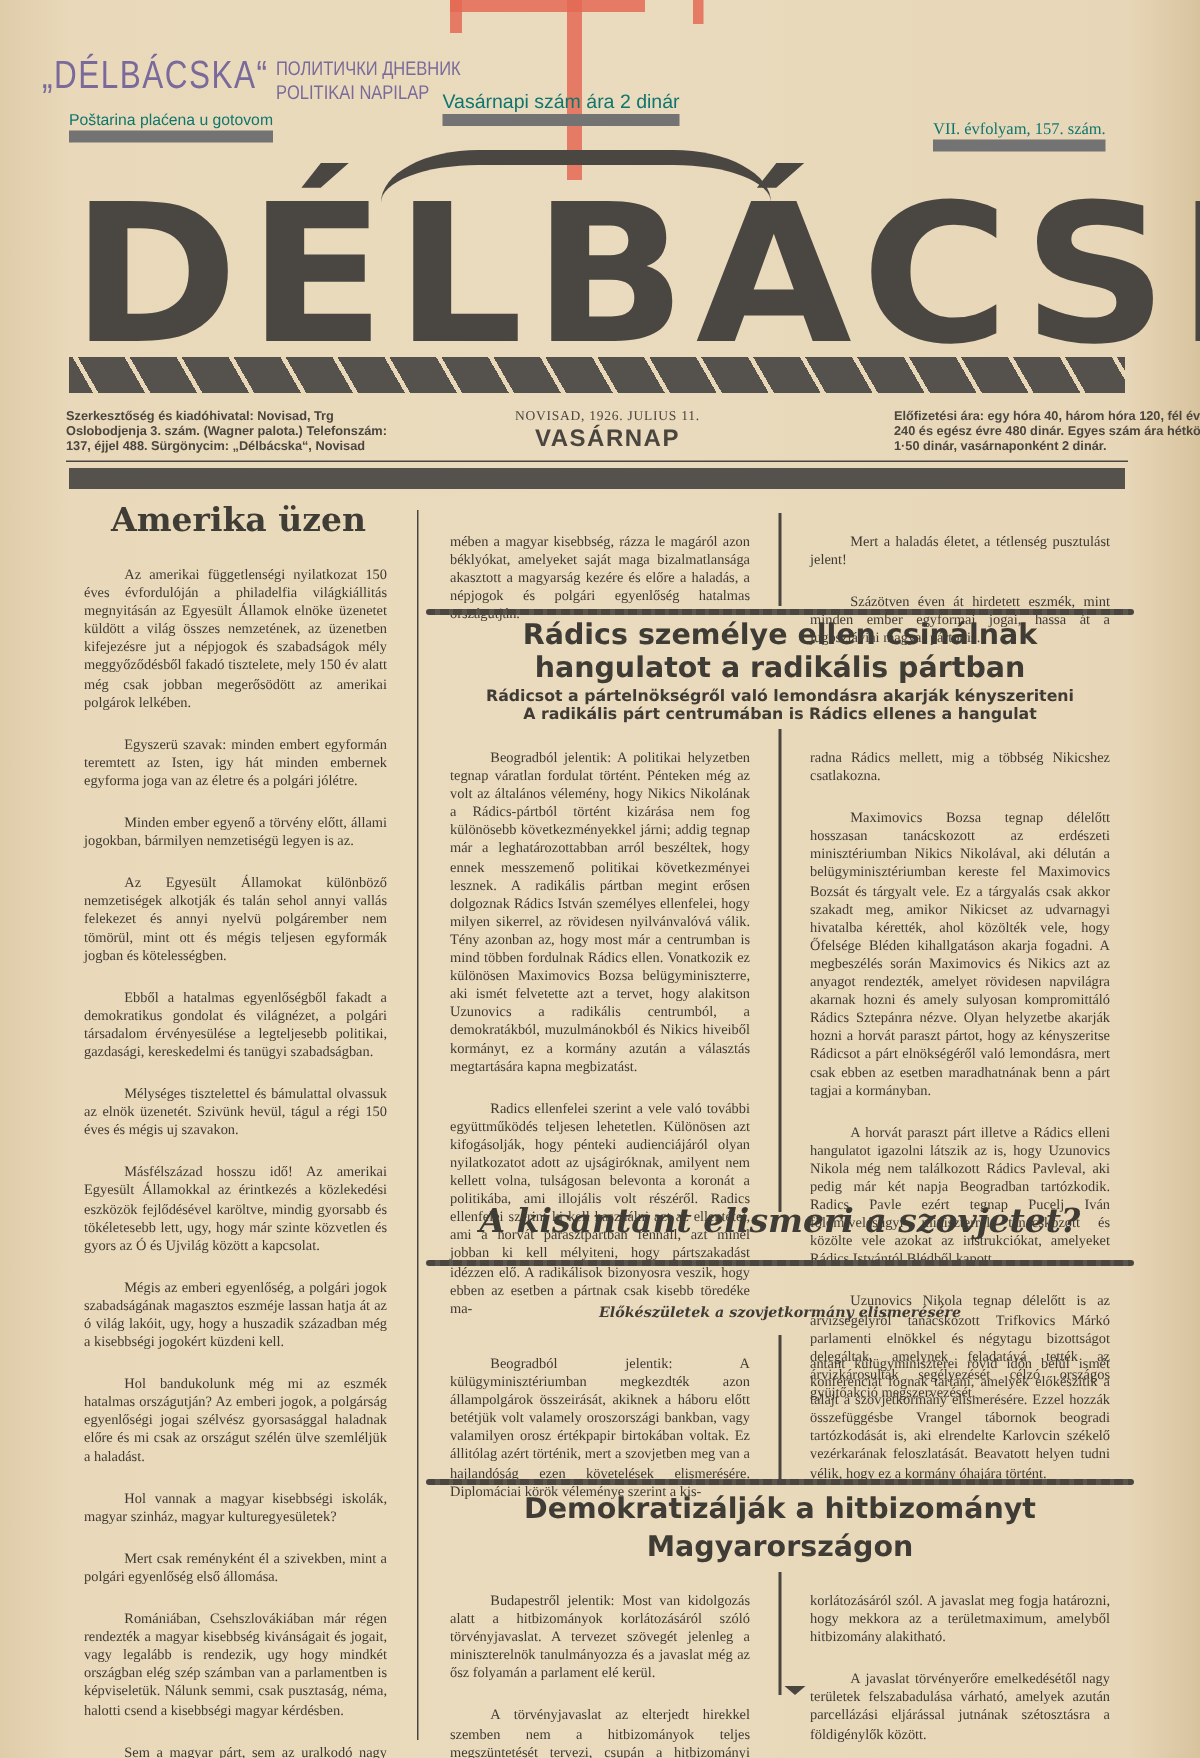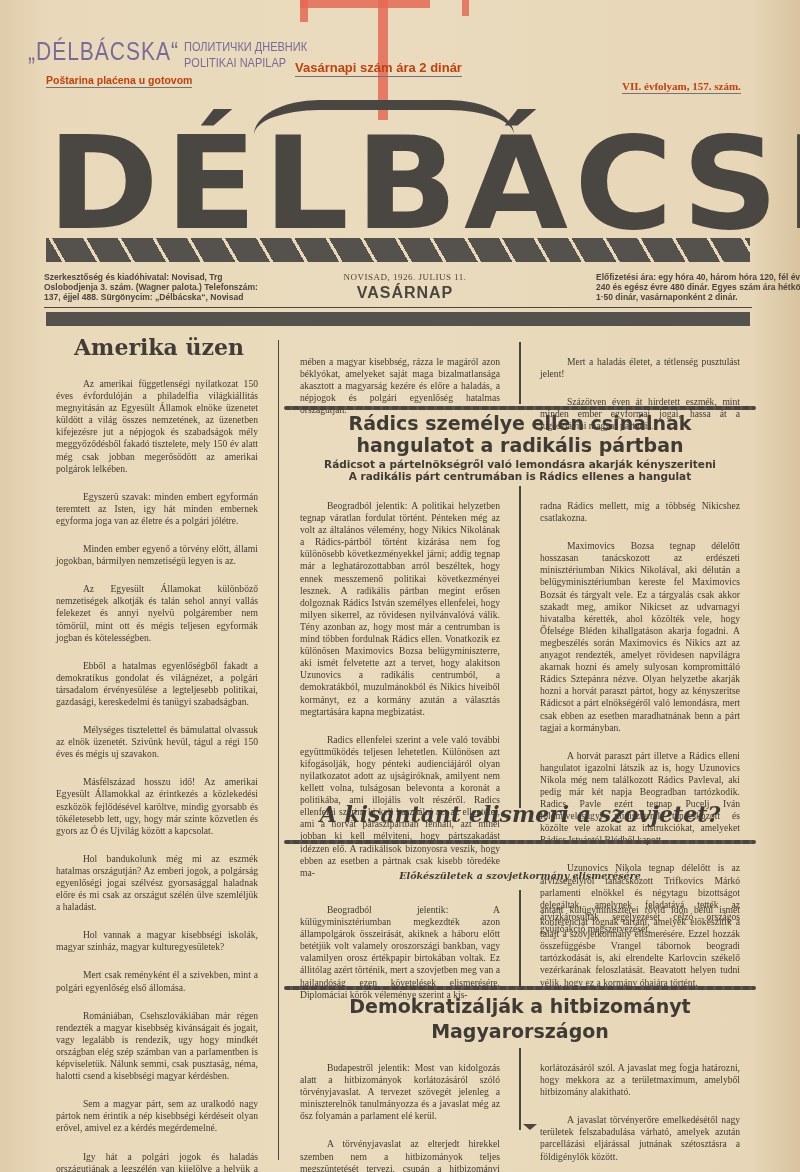--- a/index.html
+++ b/index.html
@@ -2,21 +2,21 @@
 <html><head>
 <meta charset="utf-8">
 <style>
   html,body{margin:0;padding:0;}
   body{width:800px;height:1172px;background:#e6d5b5;position:relative;overflow:hidden;font-family:"Liberation Serif",serif;color:#3a3630;}
   .paper{position:absolute;left:0;top:0;width:800px;height:1172px;background:linear-gradient(90deg,#dfcca9 0%,#e9d9ba 6%,#eadbbe 50%,#e7d6b7 94%,#d8c39e 100%);}
   .redmark{position:absolute;background:#e46a55;opacity:.85;}
   .stamp{position:absolute;left:28px;top:24px;color:#7a6a9c;font-family:"Liberation Sans",sans-serif;margin-top:15px;}
   .stamp .big{font-size:21px;letter-spacing:1px;font-weight:normal;transform:scaleY(1.25);display:inline-block;}
   .stamp .small{position:absolute;left:128px;top:0px;font-size:11px;line-height:13px;width:130px;transform:scaleY(1.2);}
-  .topline{position:absolute;font-family:"Liberation Sans",sans-serif;font-weight:bold;font-size:11px;color:#c2410c;border-bottom:1px solid #737373;line-height:13px;}
+  .topline{position:absolute;font-family:"Liberation Sans",sans-serif;font-weight:normal;font-size:11px;color:#0f766e;border-bottom:8px solid #737373;line-height:13px;}
   .masthead{position:absolute;left:64px;top:120px;width:670px;height:120px;}
   .mast-title{position:absolute;left:0;top:4px;width:670px;text-align:center;font-family:"DejaVu Sans",sans-serif;font-weight:bold;font-size:128px;line-height:120px;color:#4a4743;letter-spacing:6px;transform:scaleX(1.05);}
   .arc{position:absolute;left:190px;top:-20px;width:260px;height:60px;border-top:10px solid #4a4743;border-radius:50%/100%;}
   .zigzag{position:absolute;left:46px;top:238px;width:704px;height:24px;background:
     repeating-linear-gradient(60deg,transparent 0 14px,#e8d8b8 14px 17px,transparent 17px 30px),
     #55524d;}
   .zigzag2{position:absolute;left:46px;top:312px;width:704px;height:14px;background:#55524d;}
   .rule{position:absolute;height:2px;background:#4a4743;}
   .info{position:absolute;font-family:"Liberation Sans",sans-serif;font-size:8.5px;line-height:10px;color:#4a463f;font-weight:bold;}
   .date{position:absolute;left:325px;top:272px;width:160px;text-align:center;font-family:"Liberation Serif",serif;font-size:9px;color:#4a463f;letter-spacing:.5px;}
@@ -66,20 +66,21 @@
 
 <div class="h-amerika">Amerika üzen</div>
 <div class="col" style="left:40px;top:362px;width:234px;">
   <p>Az amerikai függetlenségi nyilatkozat 150 éves évfordulóján a philadelfia világkiállitás megnyitásán az Egyesült Államok elnöke üzenetet küldött a világ összes nemzetének, az üzenetben kifejezésre jut a népjogok és szabadságok mély meggyőződésből fakadó tisztelete, mely 150 év alatt még csak jobban megerősödött az amerikai polgárok lelkében.</p>
   <p>Egyszerü szavak: minden embert egyformán teremtett az Isten, igy hát minden embernek egyforma joga van az életre és a polgári jólétre.</p>
   <p>Minden ember egyenő a törvény előtt, állami jogokban, bármilyen nemzetiségü legyen is az.</p>
   <p>Az Egyesült Államokat különböző nemzetiségek alkotják és talán sehol annyi vallás felekezet és annyi nyelvü polgárember nem tömörül, mint ott és mégis teljesen egyformák jogban és kötelességben.</p>
   <p>Ebből a hatalmas egyenlőségből fakadt a demokratikus gondolat és világnézet, a polgári társadalom érvényesülése a legteljesebb politikai, gazdasági, kereskedelmi és tanügyi szabadságban.</p>
   <p>Mélységes tisztelettel és bámulattal olvassuk az elnök üzenetét. Szivünk hevül, tágul a régi 150 éves és mégis uj szavakon.</p>
   <p>Másfélszázad hosszu idő! Az amerikai Egyesült Államokkal az érintkezés a közlekedési eszközök fejlődésével karöltve, mindig gyorsabb és tökéletesebb lett, ugy, hogy már szinte közvetlen és gyors az Ó és Ujvilág között a kapcsolat.</p>
+  <p>Mégis az emberi egyenlőség, a polgári jogok szabadságának magasztos eszméje lassan hatja át az ó világ lakóit, ugy, hogy a huszadik században még a kisebbségi jogokért küzdeni kell.</p>
   <p>Hol bandukolunk még mi az eszmék hatalmas országutján? Az emberi jogok, a polgárság egyenlőségi jogai szélvész gyorsasággal haladnak előre és mi csak az országut szélén ülve szemléljük a haladást.</p>
   <p>Hol vannak a magyar kisebbségi iskolák, magyar szinház, magyar kulturegyesületek?</p>
   <p>Mert csak reményként él a szivekben, mint a polgári egyenlőség első állomása.</p>
   <p>Romániában, Csehszlovákiában már régen rendezték a magyar kisebbség kivánságait és jogait, vagy legalább is rendezik, ugy hogy mindkét országban elég szép számban van a parlamentben is képviseletük. Nálunk semmi, csak pusztaság, néma, halotti csend a kisebbségi magyar kérdésben.</p>
   <p>Sem a magyar párt, sem az uralkodó nagy pártok nem érintik a nép kisebbségi kérdéseit olyan erővel, amivel ez a kérdés megérdemelné.</p>
   <p>Igy hát a polgári jogok és haladás országutjának a legszélén van kijelölve a helyük a kisebbségnek.</p>
   <p>Egyesüljön már egyszer a haladás szelle-</p>
 </div>
 <div class="vline" style="left:278px;top:340px;height:820px;width:1px;"></div>
 

